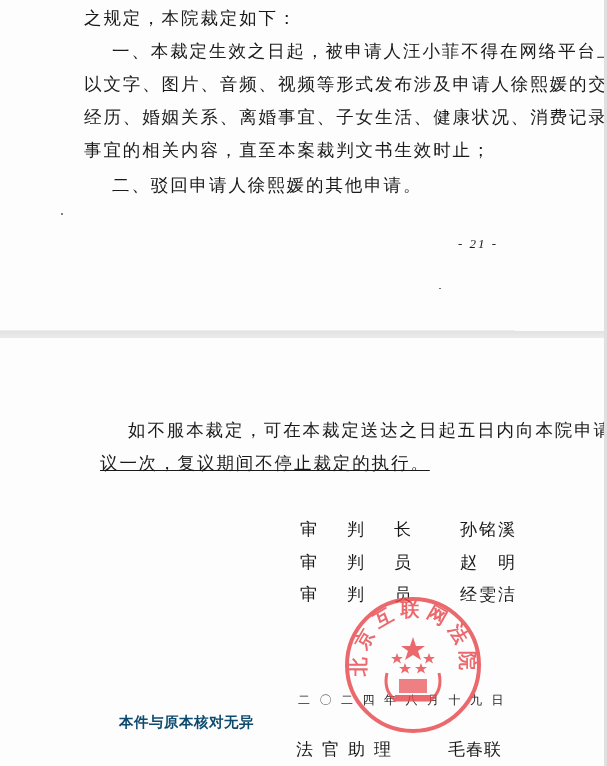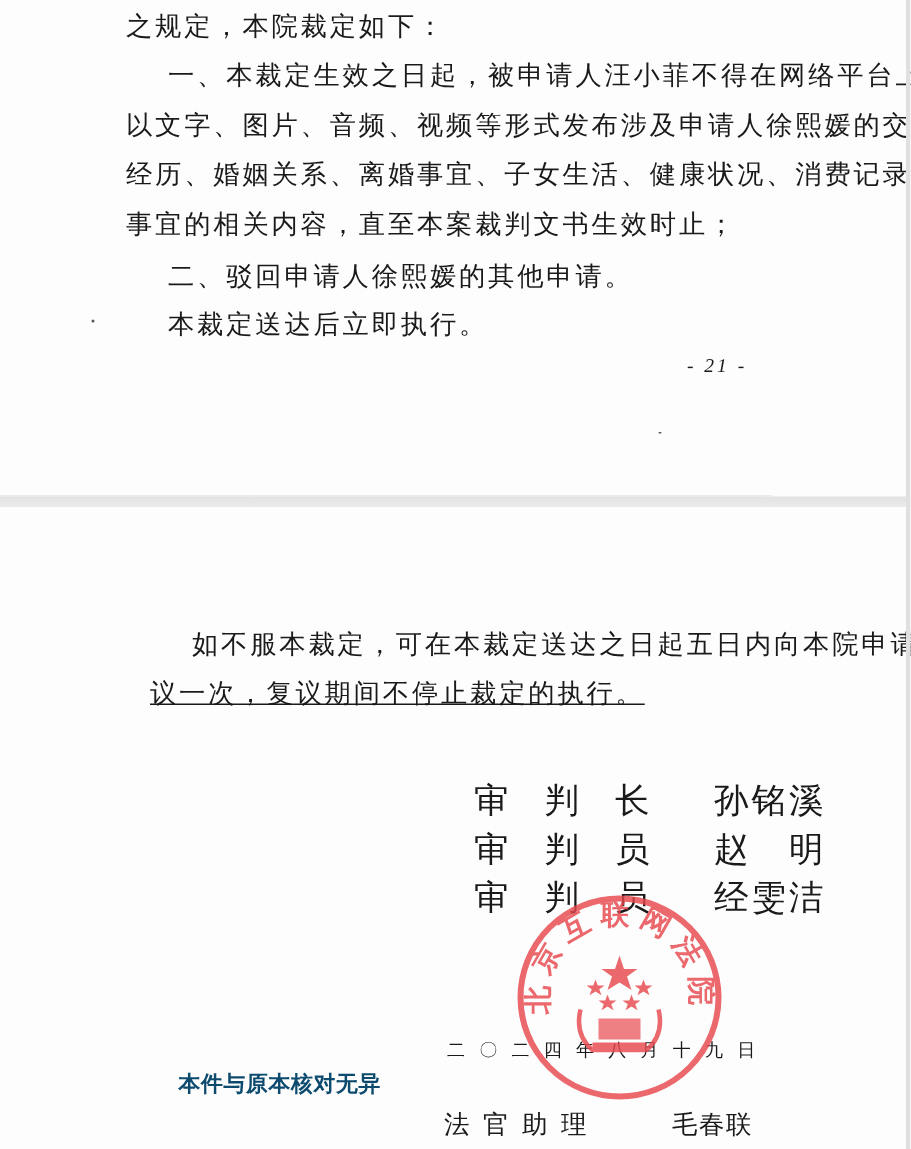--- a/index.html
+++ b/index.html
@@ -24,21 +24,21 @@
   .line {
     position: absolute; font-size: 17.5px; letter-spacing: 1.9px; white-space: nowrap;
     line-height: 22px;
   }
   .page-num {
     position: absolute; left: 458px; top: 236px; font-size: 13px; letter-spacing: 2px;
     font-family: "Liberation Serif", serif;
     font-style: italic;
   }
   .dot { position: absolute; width: 2px; height: 2px; background: #555; border-radius: 1px; }
-  .sig-row { position: absolute; left: 300px; font-size: 23px; white-space: nowrap; margin-left: 16px; }
+  .sig-row { position: absolute; left: 300px; font-size: 17px; white-space: nowrap; }
   .sig-role span { display: inline-block; width: 47px; }
   .sig-name { position: absolute; left: 160px; top: 0; letter-spacing: 2px; }
   .date-line { position: absolute; left: 298px; top: 692px; font-size: 12px; letter-spacing: 9.5px; white-space: nowrap; }
   .assistant-row { position: absolute; left: 296px; top: 738px; font-size: 17px; white-space: nowrap; font-family: Liberation Mono, monospace; }
   .assistant-row .role span { display: inline-block; width: 26px; }
   .assistant-row .name { position: absolute; left: 152px; top: 0; letter-spacing: 1px; }
   .stamp-text {
     position: absolute; left: 119px; top: 713px; color: #0c4a6e; font-weight: bold;
     font-size: 14.5px; letter-spacing: 0.5px; white-space: nowrap;
   }
@@ -49,21 +49,20 @@
 </head>
 <body>
 
 <div class="page page-1">
   <div class="line" style="left:84px;top:7px;">之规定，本院裁定如下：</div>
   <div class="line" style="left:112px;top:40px;">一、本裁定生效之日起，被申请人汪小菲不得在网络平台上</div>
   <div class="line" style="left:84px;top:73px;">以文字、图片、音频、视频等形式发布涉及申请人徐熙媛的交往</div>
   <div class="line" style="left:84px;top:106px;">经历、婚姻关系、离婚事宜、子女生活、健康状况、消费记录的</div>
   <div class="line" style="left:112px;top:174px;">二、驳回申请人徐熙媛的其他申请。</div>
   <div class="line" style="left:84px;top:139px;">事宜的相关内容，直至本案裁判文书生效时止；</div>
-  <div class="line" style="left:112px;top:206px;">本裁定送达后立即执行。</div>
   <div class="dot" style="left:61px;top:213px;"></div>
   <div class="dot" style="left:439px;top:288px;width:2px;height:1px;"></div>
   <div class="page-num">- 21 -</div>
 </div>
 
 <div class="page-gap"></div>
 
 <div class="page page-2"></div>
 
 <div class="line" style="left:128px;top:419px;">如不服本裁定，可在本裁定送达之日起五日内向本院申请复</div>

